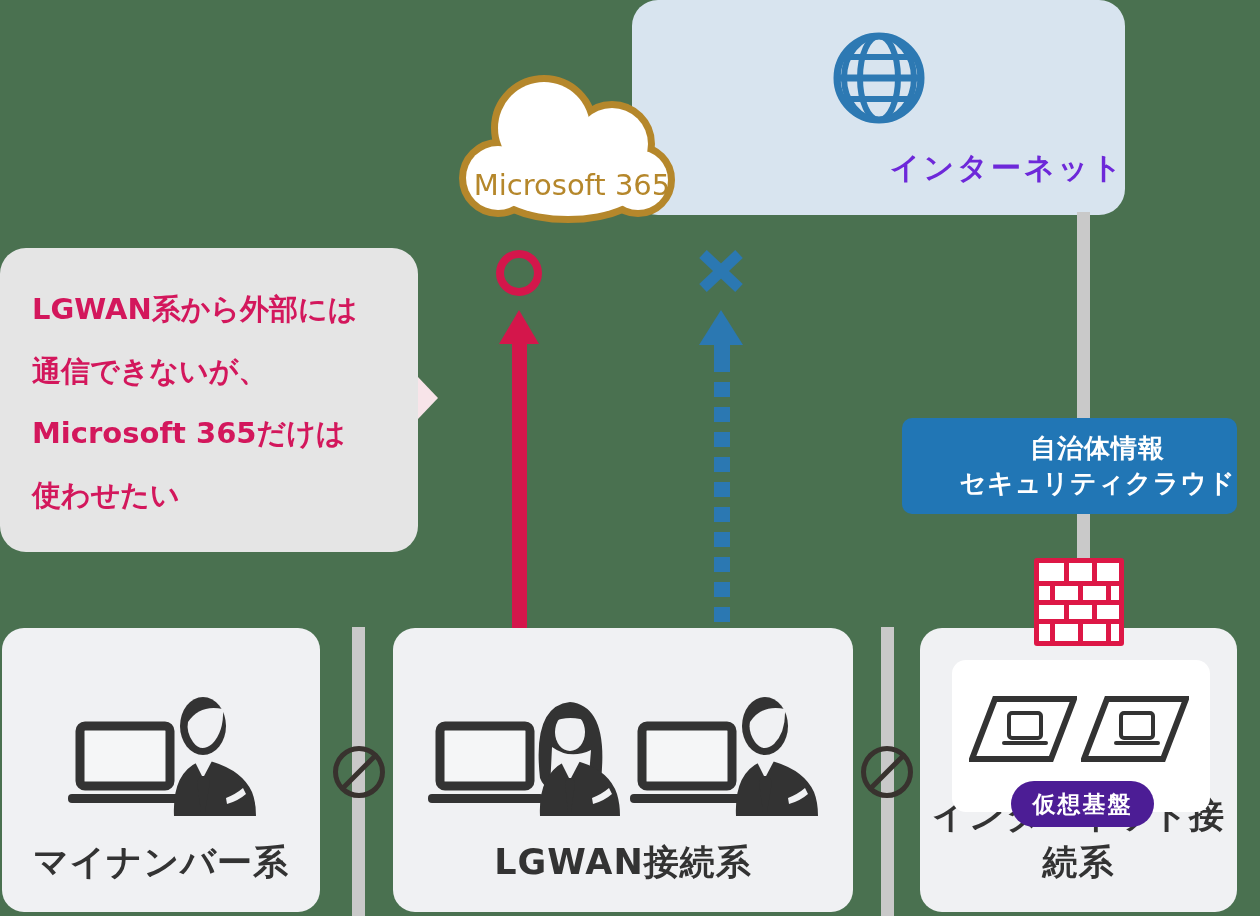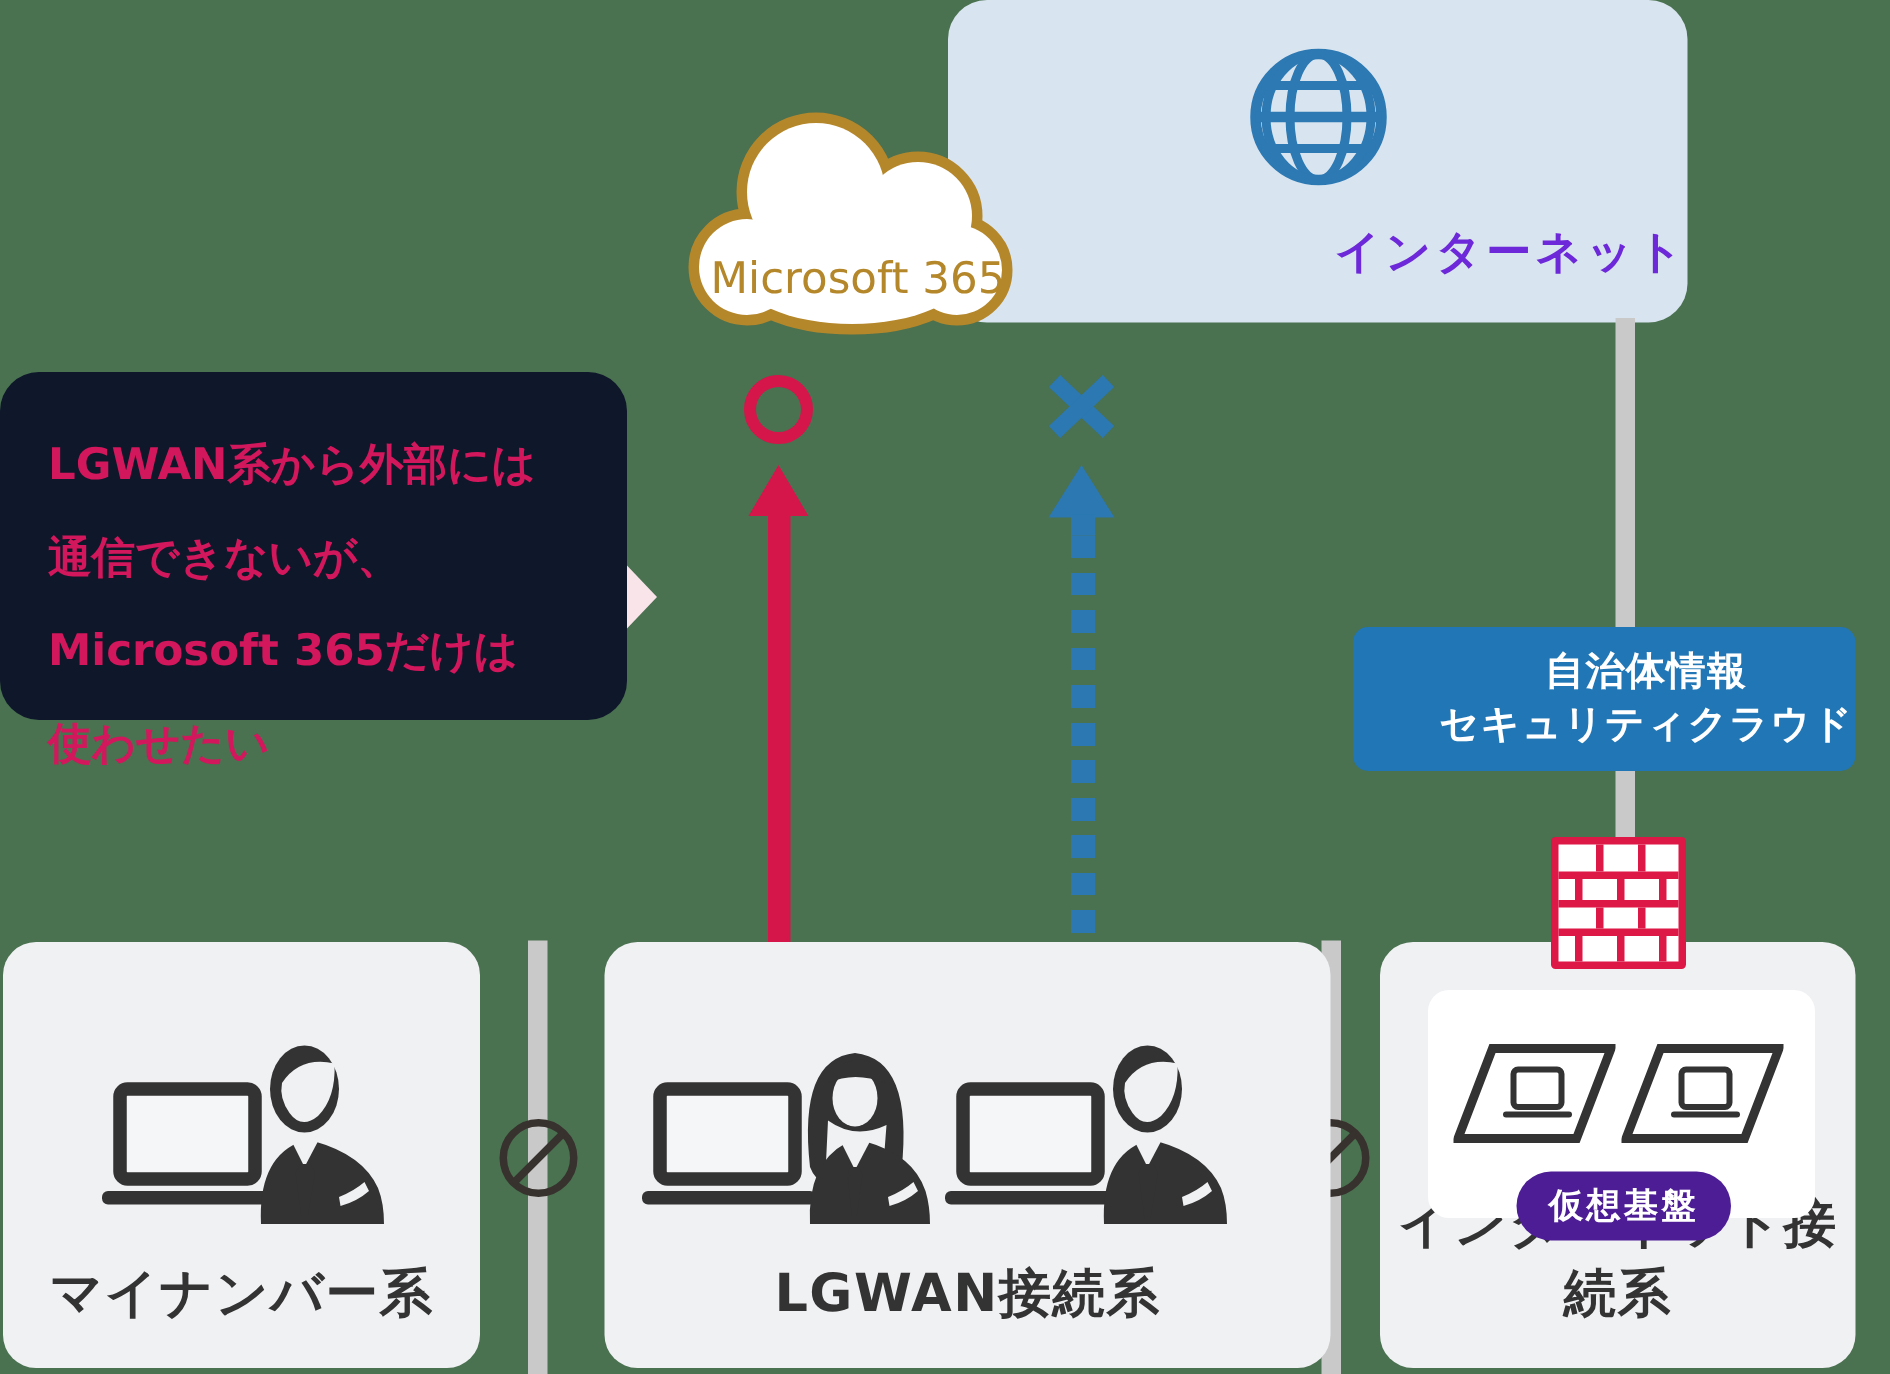--- a/index.html
+++ b/index.html
@@ -27,22 +27,22 @@
 
   
   .cloud-svg{left:450px;top:66px;}
   .cloud-label{
     left:450px;top:168px;width:244px;text-align:center;
     color:#b5872b;font-size:29px;font-weight:normal;
   }
 
   
   .bubble{
-    left:0;top:248px;width:418px;height:232px;
-    background:#0f172a;border-radius:26px;
+    left:0;top:248px;width:418px;height:304px;
+    background:#e5e5e5;border-radius:26px;
     box-sizing:border-box;padding:30px 0 0 32px;
   }
   .bubble-line{
     color:#d3175c;font-size:29px;font-weight:bold;
     line-height:62px;white-space:nowrap;
   }
   .bubble-tail{
     left:418px;top:377px;width:0;height:0;
     border-top:21px solid transparent;
     border-bottom:21px solid transparent;
@@ -83,21 +83,21 @@
     width:100%;text-align:center;color:#ffffff;
     font-size:26px;font-weight:bold;line-height:35px;letter-spacing:1px;padding-left:28px;
   }
   .firewall-svg{left:1034px;top:558px;z-index:3;}
 
   
   .segment{
     top:628px;height:284px;background:#f0f1f3;border-radius:22px;z-index:2;
   }
   .seg-mynumber{left:2px;width:318px;}
-  .seg-lgwan{left:403px;width:460px;padding-left:24px;}
+  .seg-lgwan{left:393px;width:460px;}
   .seg-internet{left:920px;width:317px;}
   .segment-label{
     position:absolute;left:0;right:0;bottom:26px;text-align:center;
     color:#333333;font-size:35px;font-weight:bold;letter-spacing:1px;
   }
   .divider{top:627px;width:13px;height:289px;background:#c9c9c9;z-index:1;}
   .divider-1{left:352px;}
   .divider-2{left:881px;}
   .no-svg{top:745px;z-index:2;}
   .no-1{left:332px;}

